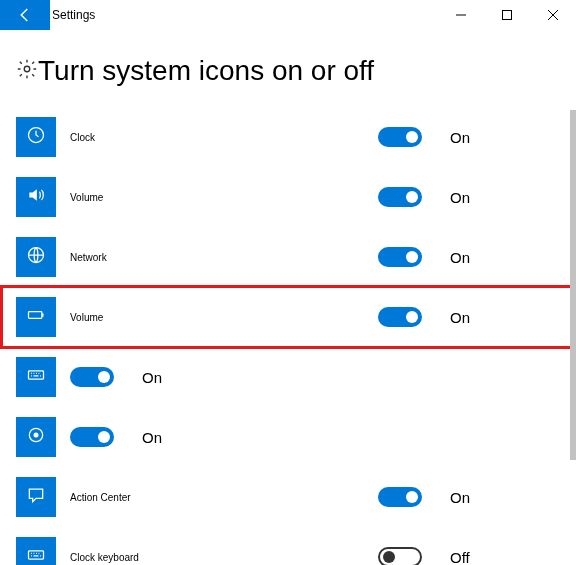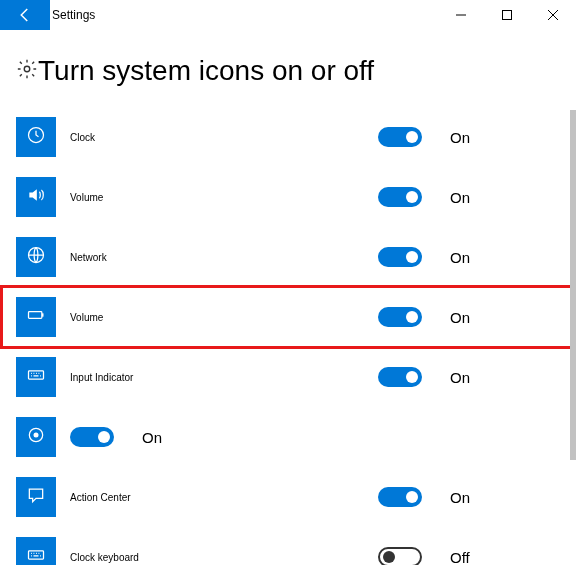--- a/index.html
+++ b/index.html
@@ -239,21 +239,20 @@
         <div class="state-label">On</div>
       </div>
     </div>
     <div class="row">
       <div class="icon-box">
         <span><svg viewBox="0 0 24 24">
             <rect x="3" y="7" width="18" height="10" rx="1"></rect>
             <path d="M6 10h1M9 10h1M12 10h1M15 10h1M18 10h0M6 13h1M9 13h6M17 13h1"></path>
           </svg></span>
       </div>
-      <div class="label">Input Indicator</div>
       <div class="toggle-wrap">
         <div class="toggle on">
           <div class="knob"></div>
         </div>
         <div class="state-label">On</div>
       </div>
     </div>
     <div class="row">
       <div class="icon-box">
         <span><svg viewBox="0 0 24 24">

